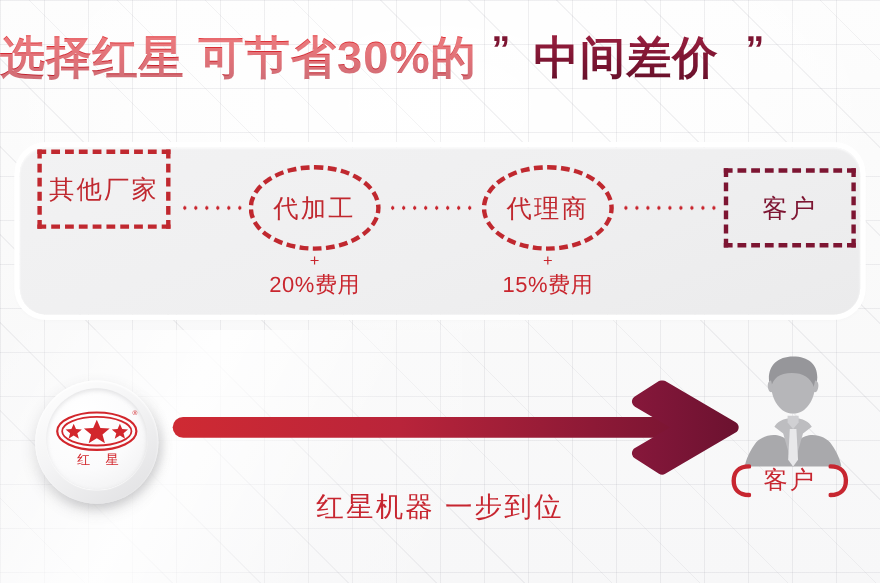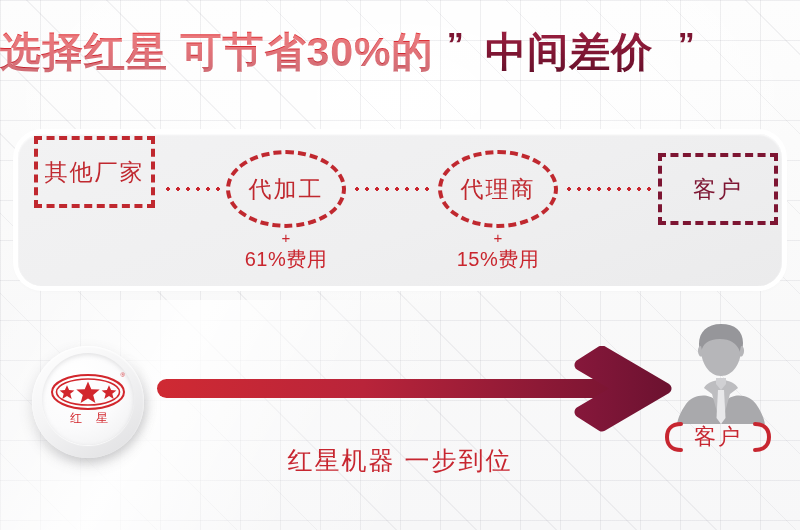--- a/index.html
+++ b/index.html
@@ -254,21 +254,21 @@
   </div>
   <div class="node ellipse n3">
     <span class="label">代理商</span>
   </div>
   <div class="node rect dark n4">
     <span class="label">客户</span>
   </div>
 
   <div class="fee f1">
     <div class="plus">+</div>
-    <div class="amt">61%费用</div>
+    <div class="amt">20%费用</div>
   </div>
   <div class="fee f2">
     <div class="plus">+</div>
     <div class="amt">15%费用</div>
   </div>
 
   <div class="badge-shadow"></div>
   <div class="badge-outer"></div>
   <div class="badge-inner">
     <svg width="80" height="62" viewBox="0 0 80 62">

